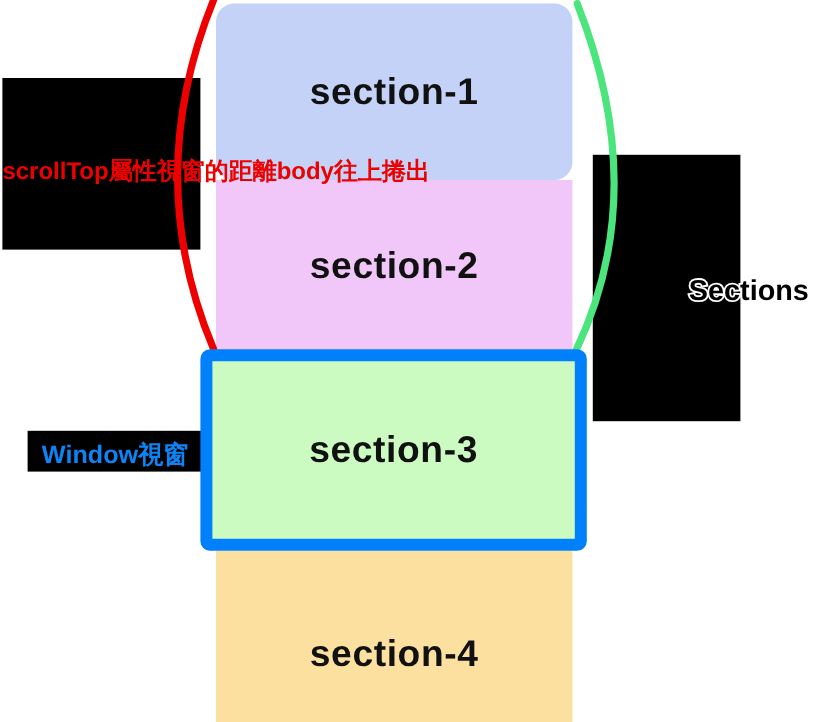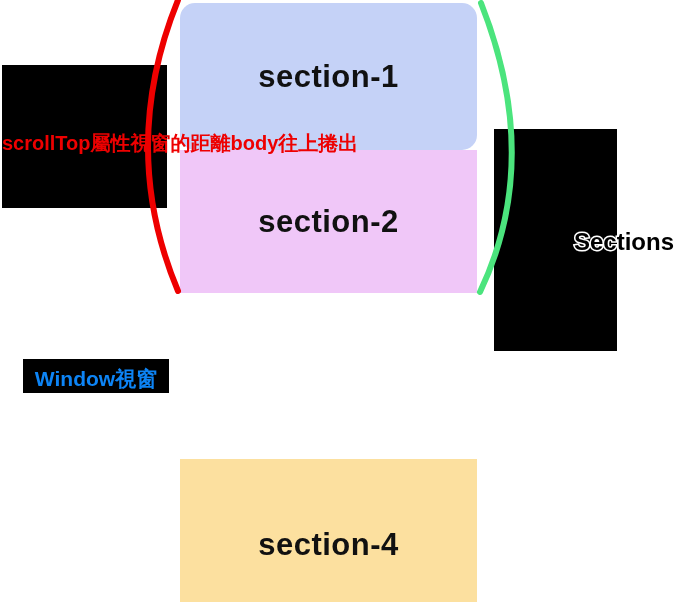--- a/index.html
+++ b/index.html
@@ -144,20 +144,23 @@
     <span class="annot-line">body往上捲出</span>
   </div>
 
   <div class="abs black-plate" id="right-plate"></div>
 
   <svg class="abs" id="arcs" viewBox="0 0 700 602">
     <path d="M 178 0 Q 118 148 178 291" fill="none" stroke="#ee0000" stroke-width="6" stroke-linecap="round"></path>
     <path d="M 481 3 Q 543 160 480 292" fill="none" stroke="#4be47d" stroke-width="6" stroke-linecap="round"></path>
   </svg>
 
+  <div class="abs" id="window-viewport">
+    <span class="section-label">section-3</span>
+  </div>
 
   <div class="abs black-plate" id="window-label-plate">
     <span id="window-label-text">Window視窗</span>
   </div>
 
   <svg class="abs" id="right-label-svg" viewBox="0 0 140 40">
     <text x="4" y="28" font-size="24" font-weight="bold" font-family="Liberation Sans, DejaVu Sans, sans-serif" fill="#000000" stroke="#ffffff" stroke-width="3" paint-order="stroke">Sections</text>
   </svg>
 
 </div>

